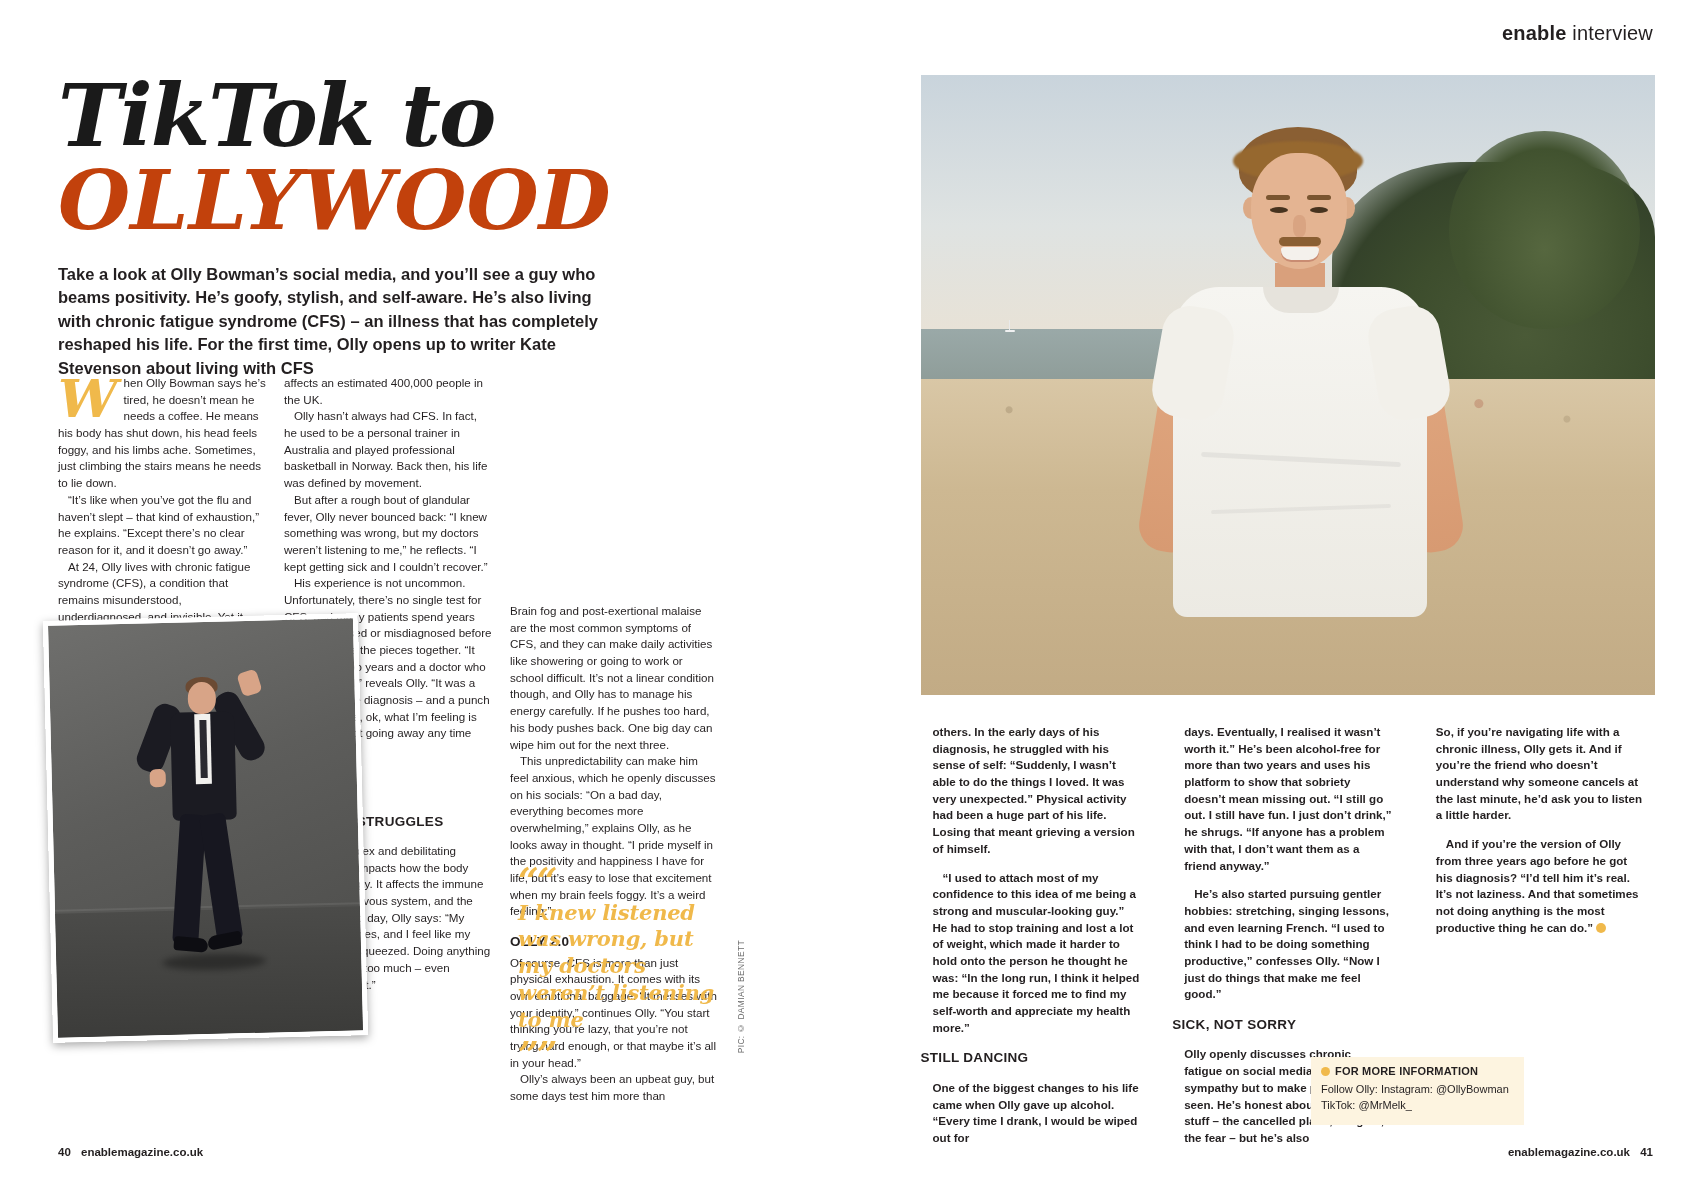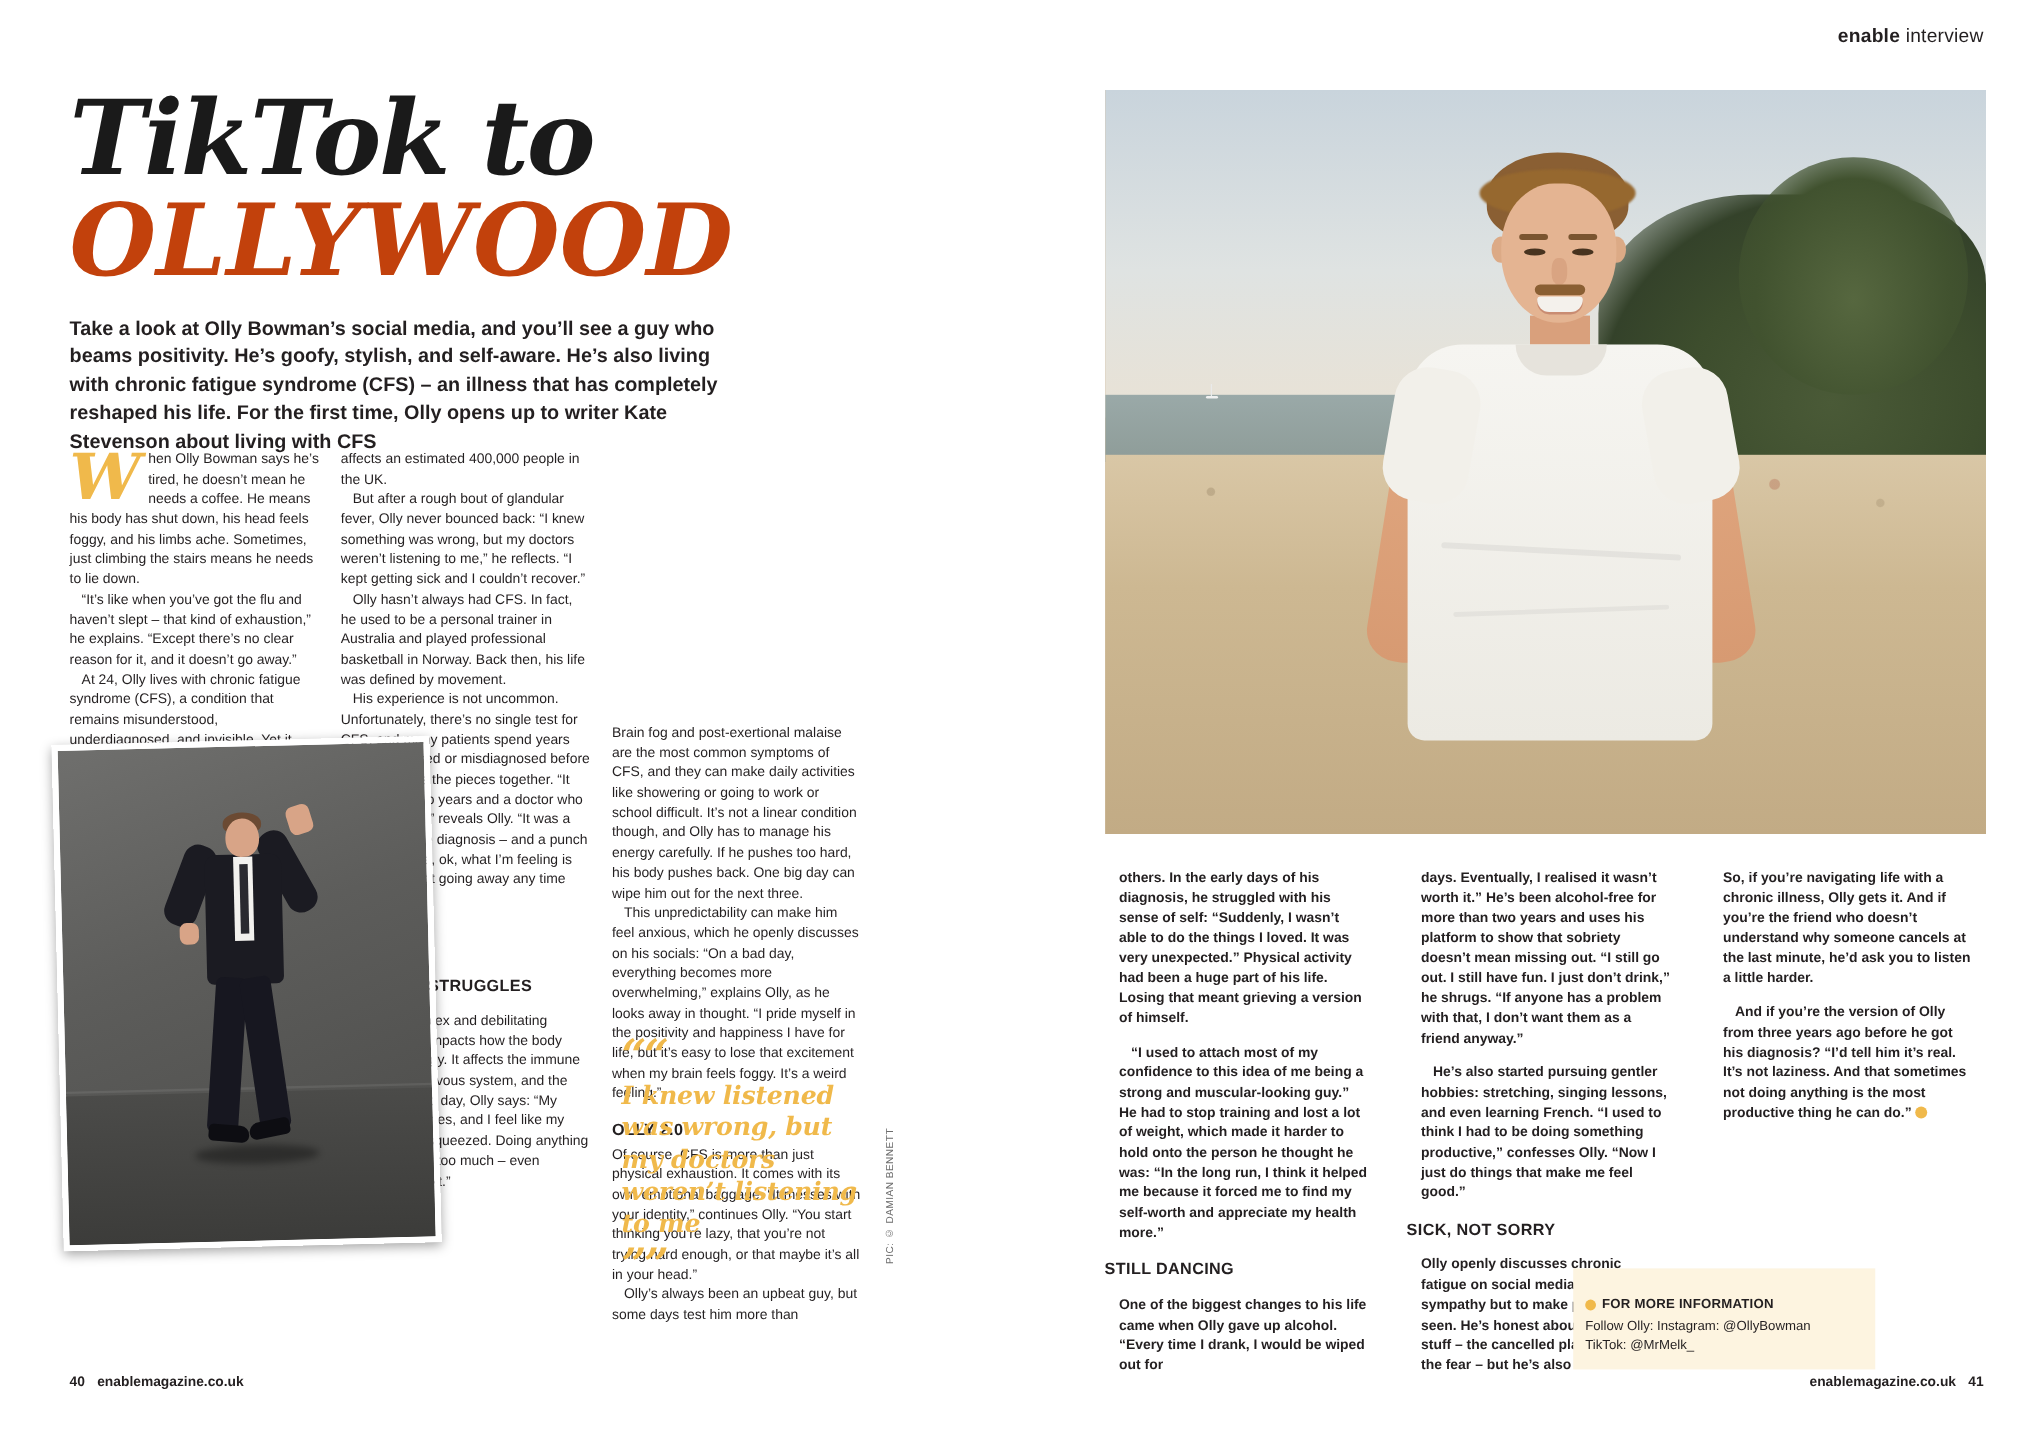--- a/index.html
+++ b/index.html
@@ -27,21 +27,21 @@
     box-sizing: border-box;
   }
   .page-left { padding: 0; }
   .page-right { padding: 0; }
 
   
   .running-head {
     position: absolute;
     top: 22px;
     right: 48px;
-    font-size: 16px;
+    font-size: 20px;
     letter-spacing: .2px;
     color: #231f20;
   }
   .running-head .bold {
     font-weight: 700;
   }
   .running-head .light {
     font-weight: 400;
   }
 
@@ -434,23 +434,23 @@
     width: 232px;
     font-size: 11.6px;
     line-height: 1.44;
   }
   .rcol p { margin: 12px; font-weight: bold; }
   .rcol p + p { text-indent: 10px; }
   .fmi {
     position: absolute;
     left: 0;
     top: 0;
-    width: 251px;
+    width: 213px;
     background: #fdf4e0;
-    padding: 24px 10px 12px 10px;
+    padding: 8px 10px 12px 10px;
     box-sizing: border-box;
   }
   .fmi-title {
     font-size: 11px;
     font-weight: 700;
     letter-spacing: .2px;
     margin-bottom: 5px;
     display: flex;
     align-items: center;
     gap: 5px;
@@ -511,22 +511,22 @@
         <p class="dropcap-para">
           <span class="dropcap">W</span>
           <span>hen Olly Bowman says he’s tired, he doesn’t mean he needs a coffee. He means his body has shut down, his head feels foggy, and his limbs ache. Sometimes, just climbing the stairs means he needs to lie down.</span>
         </p>
         <p>“It’s like when you’ve got the flu and haven’t slept – that kind of exhaustion,” he explains. “Except there’s no clear reason for it, and it doesn’t go away.”</p>
         <p>At 24, Olly lives with chronic fatigue syndrome (CFS), a condition that remains misunderstood, underdiagnosed, and invisible. Yet it</p>
       </div>
 
       <div class="lcol">
         <p>affects an estimated 400,000 people in the UK.</p>
+        <p>Olly hasn’t always had CFS. In fact, he used to be a personal trainer in Australia and played professional basketball in Norway. Back then, his life was defined by movement.</p>
         <p>But after a rough bout of glandular fever, Olly never bounced back: “I knew something was wrong, but my doctors weren’t listening to me,” he reflects. “I kept getting sick and I couldn’t recover.”</p>
-        <p>Olly hasn’t always had CFS. In fact, he used to be a personal trainer in Australia and played professional basketball in Norway. Back then, his life was defined by movement.</p>
         <p>His experience is not uncommon. Unfortunately, there’s no single test for CFS, and many patients spend years being dismissed or misdiagnosed before someone puts the pieces together. “It took nearly two years and a doctor who really listened,” reveals Olly. “It was a relief to get the diagnosis – and a punch in the gut. Like, ok, what I’m feeling is real, but it’s not going away any time soon.”</p>
       </div>
 
       <div class="lcol lcol3">
         <p>Brain fog and post-exertional malaise are the most common symptoms of CFS, and they can make daily activities like showering or going to work or school difficult. It’s not a linear condition though, and Olly has to manage his energy carefully. If he pushes too hard, his body pushes back. One big day can wipe him out for the next three.</p>
         <p>This unpredictability can make him feel anxious, which he openly discusses on his socials: “On a bad day, everything becomes more overwhelming,” explains Olly, as he looks away in thought. “I pride myself in the positivity and happiness I have for life, but it’s easy to lose that excitement when my brain feels foggy. It’s a weird feeling.”</p>
         <div class="subhead">OLLY 2.0</div>
         <p>Of course, CFS is more than just physical exhaustion. It comes with its own emotional baggage. “It messes with your identity,” continues Olly. “You start thinking you’re lazy, that you’re not trying hard enough, or that maybe it’s all in your head.”</p>
         <p>Olly’s always been an upbeat guy, but some days test him more than</p>
       </div>

